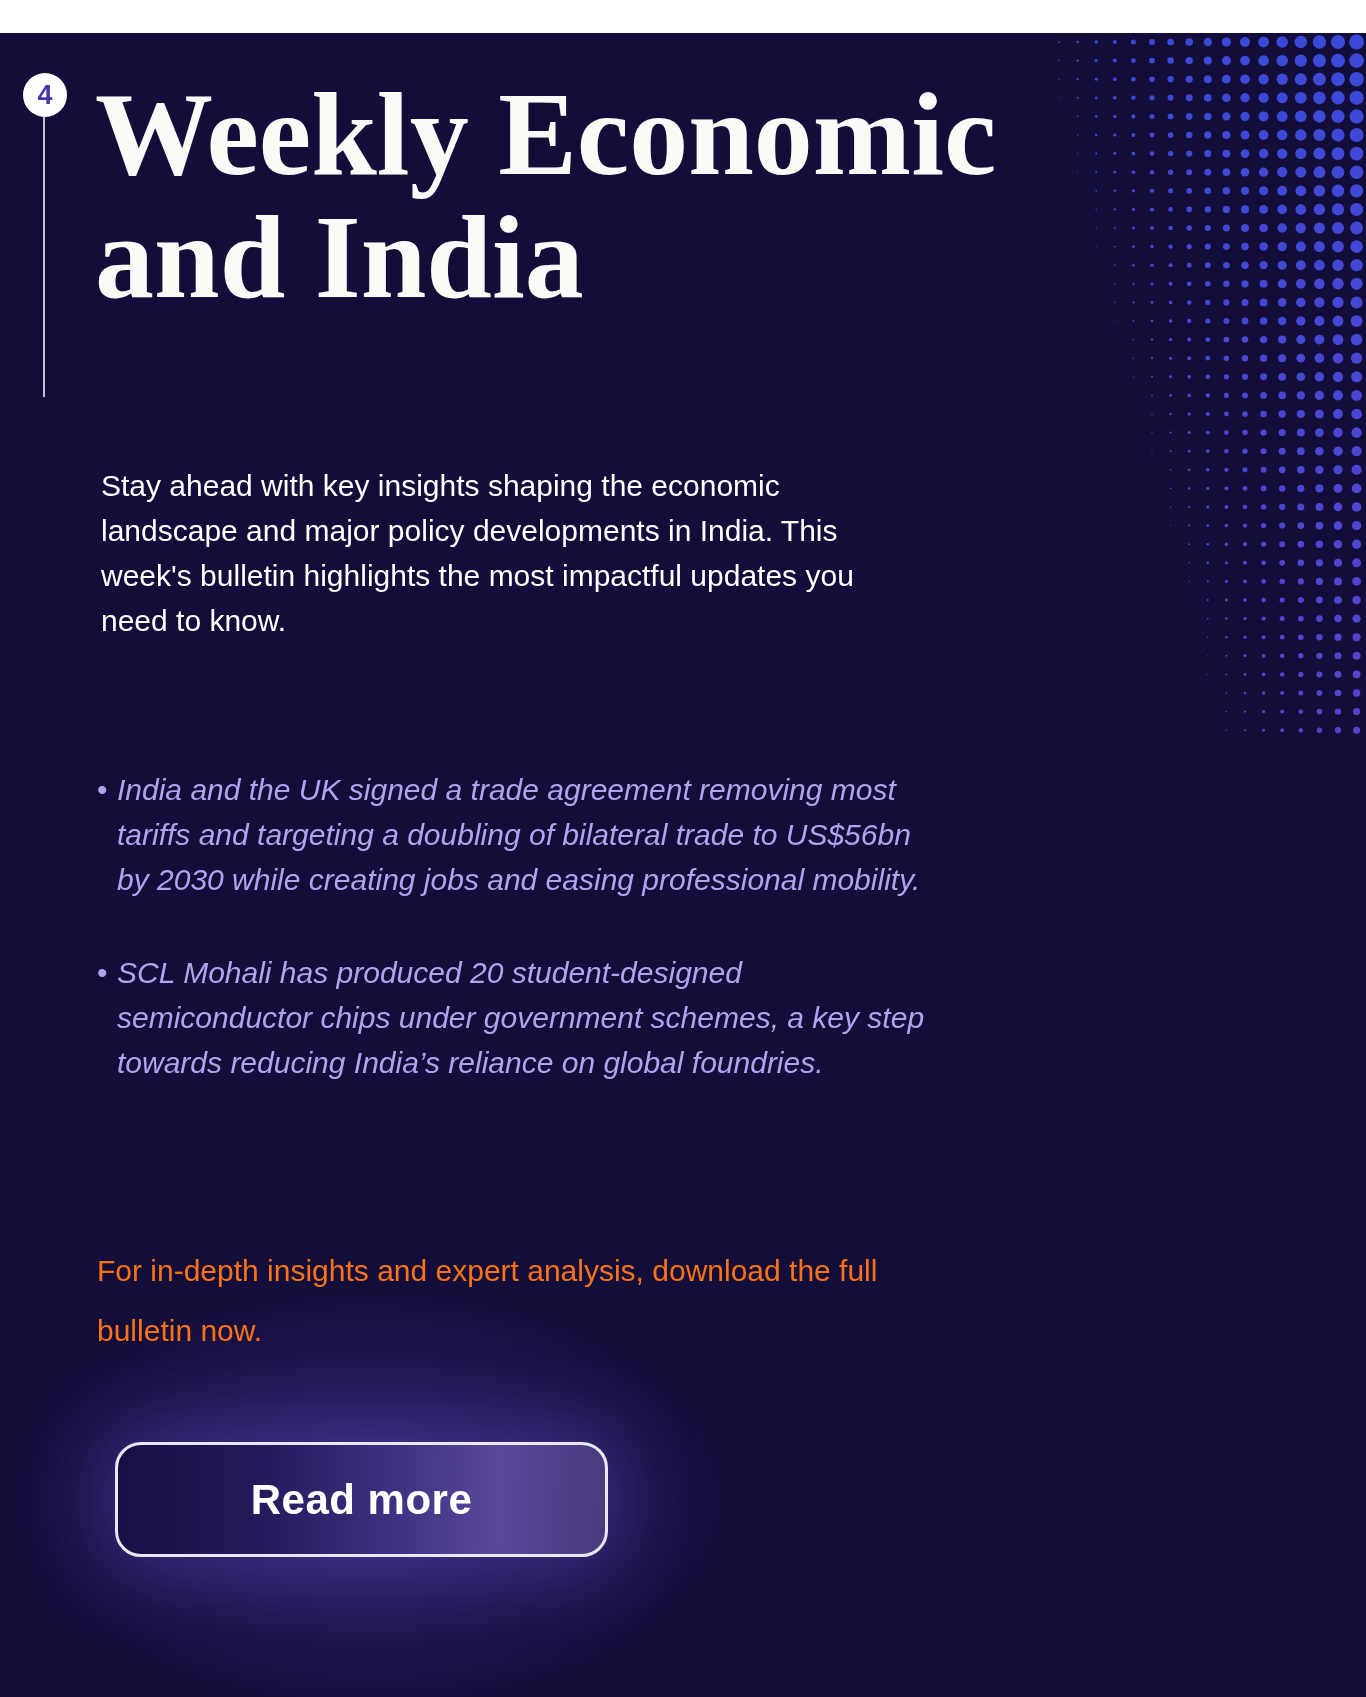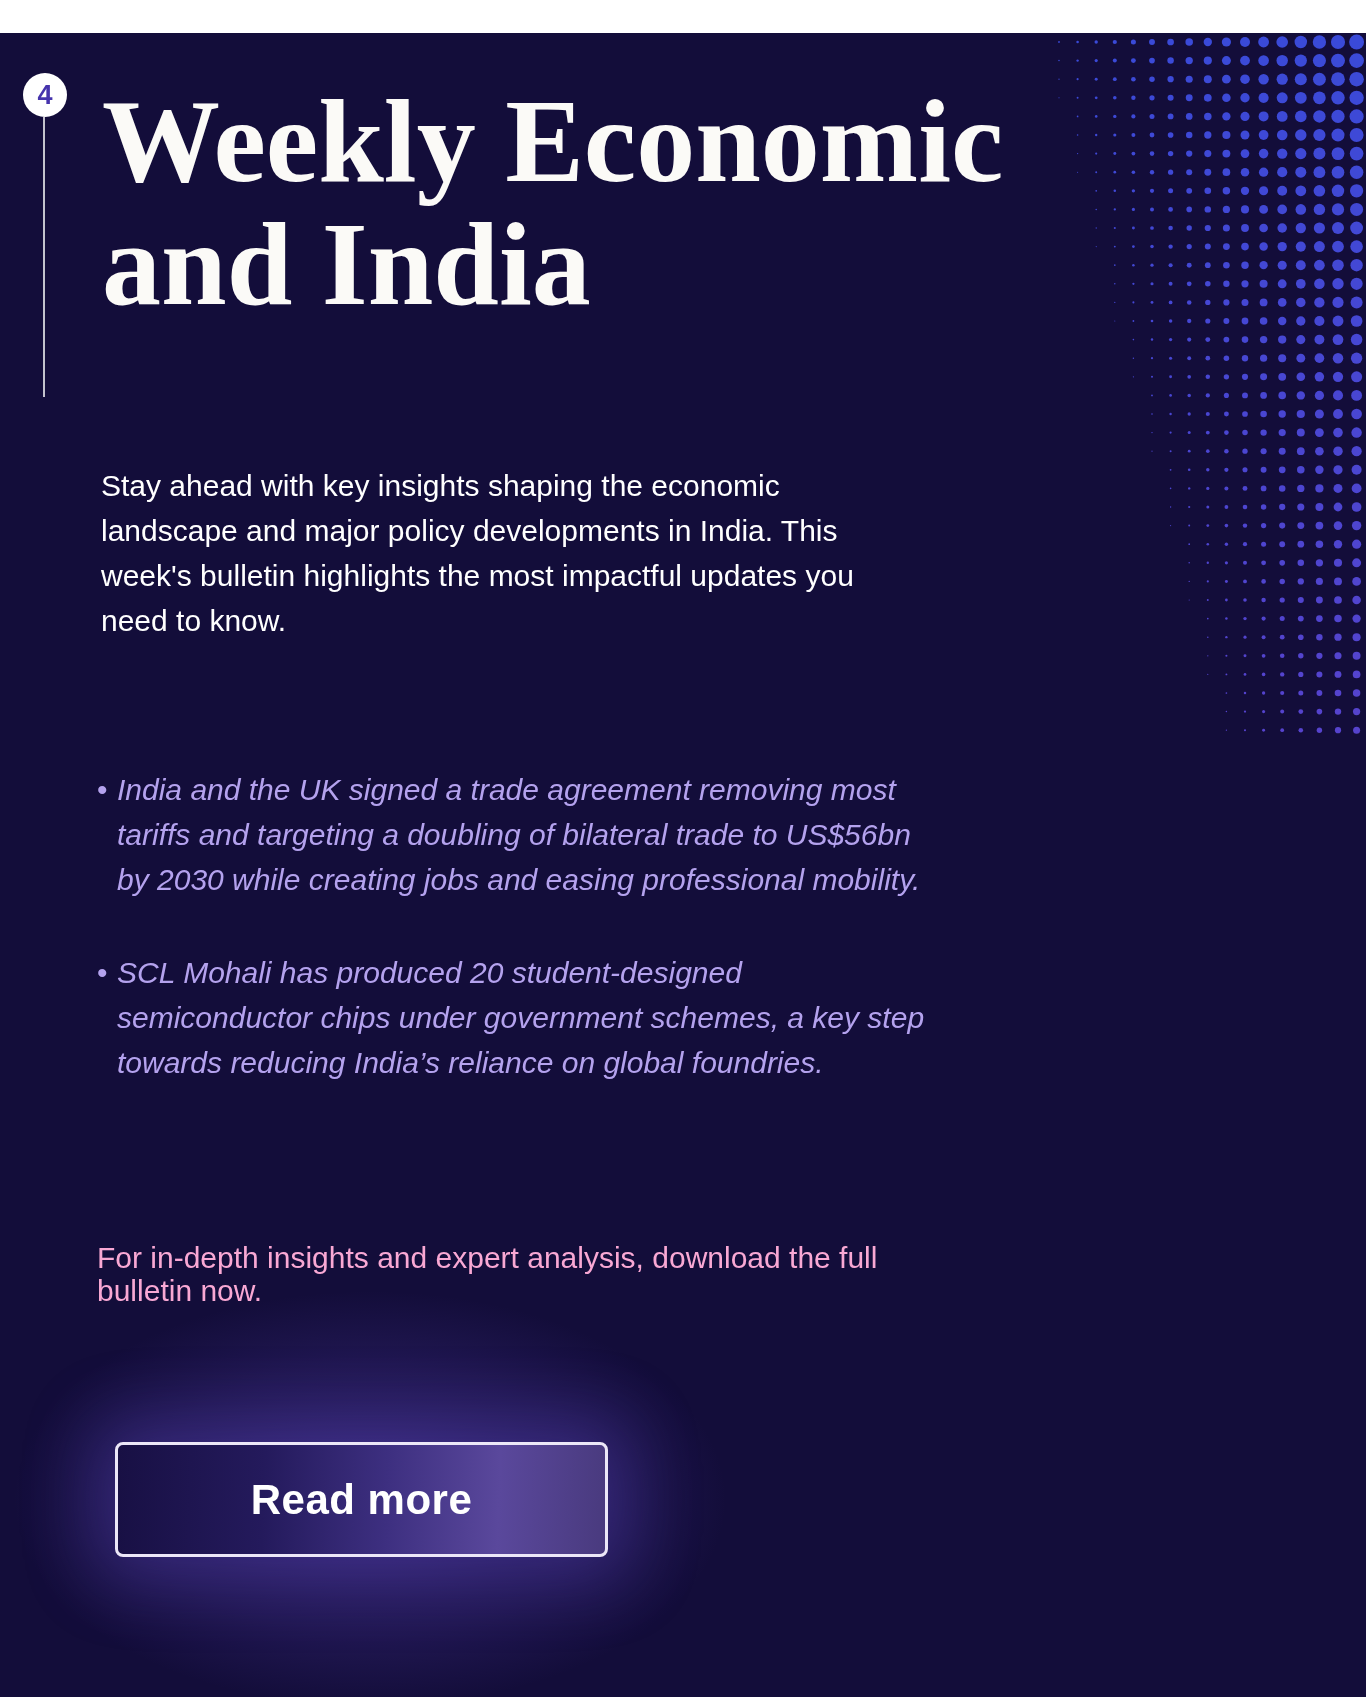--- a/index.html
+++ b/index.html
@@ -31,21 +31,21 @@
   .step-circle span{
     color:#4634ad;font-weight:bold;font-size:27px;line-height:1;
     font-family:"Liberation Sans", sans-serif;
   }
   .step-line{
     position:absolute;left:43px;top:84px;width:2px;height:280px;
     background:rgba(255,255,255,0.75);
     z-index:3;
   }
   h1{
-    position:absolute;left:95px;top:40px;margin:7px;width:1150px;
+    position:absolute;left:95px;top:40px;margin:0;width:1150px;
     font-family:"Liberation Serif", serif;
     font-weight:bold;
     font-size:118px;line-height:123px;
     color:#fbfaf7;
     letter-spacing:0;
     z-index:2;
   }
   h1 .hl{display:block;}
   .intro{
     position:absolute;left:97px;top:426px;margin:4px;width:790px;
@@ -61,37 +61,37 @@
     display:flex;align-items:flex-start;
     margin:0 0 48px 0;
     color:#b4a2ee;font-size:30px;line-height:45px;
   }
   .bullets .dot{
     width:20px;flex:0 0 20px;color:#b4a2ee;font-size:30px;line-height:45px;
   }
   .bullets .li-text{display:block;max-width:810px;font-style:italic;}
   .outro{
     position:absolute;left:97px;top:1208px;margin:0;width:790px;
-    font-size:30px;line-height:33px;color:#f9a8d4;
+    font-size:30px;line-height:60px;color:#f97316;
     z-index:2;
   }
   .glow{
     position:absolute;left:10px;top:1256px;width:720px;height:420px;
     background:radial-gradient(ellipse at center,
       rgba(103,76,205,0.40) 0%,
       rgba(103,76,205,0.16) 45%,
       rgba(103,76,205,0) 70%);
     z-index:1;
     pointer-events:none;
   }
   .cta{
     position:absolute;left:115px;top:1409px;width:493px;height:115px;
     box-sizing:border-box;
     border:3px solid #ece7f8;
-    border-radius:8px;
+    border-radius:26px;
     background:linear-gradient(92deg,
       #181044 0%, #241a5c 30%, #3d2f80 55%, #5a489c 78%, #493a7e 100%);
     display:flex;align-items:center;justify-content:center;
     text-decoration:none;cursor:pointer;
     box-shadow:0 0 70px 22px rgba(104,78,210,0.30);
     z-index:2;
   }
   .cta span{
     color:#ffffff;font-weight:bold;font-size:42px;
     font-family:"Liberation Sans", sans-serif;

